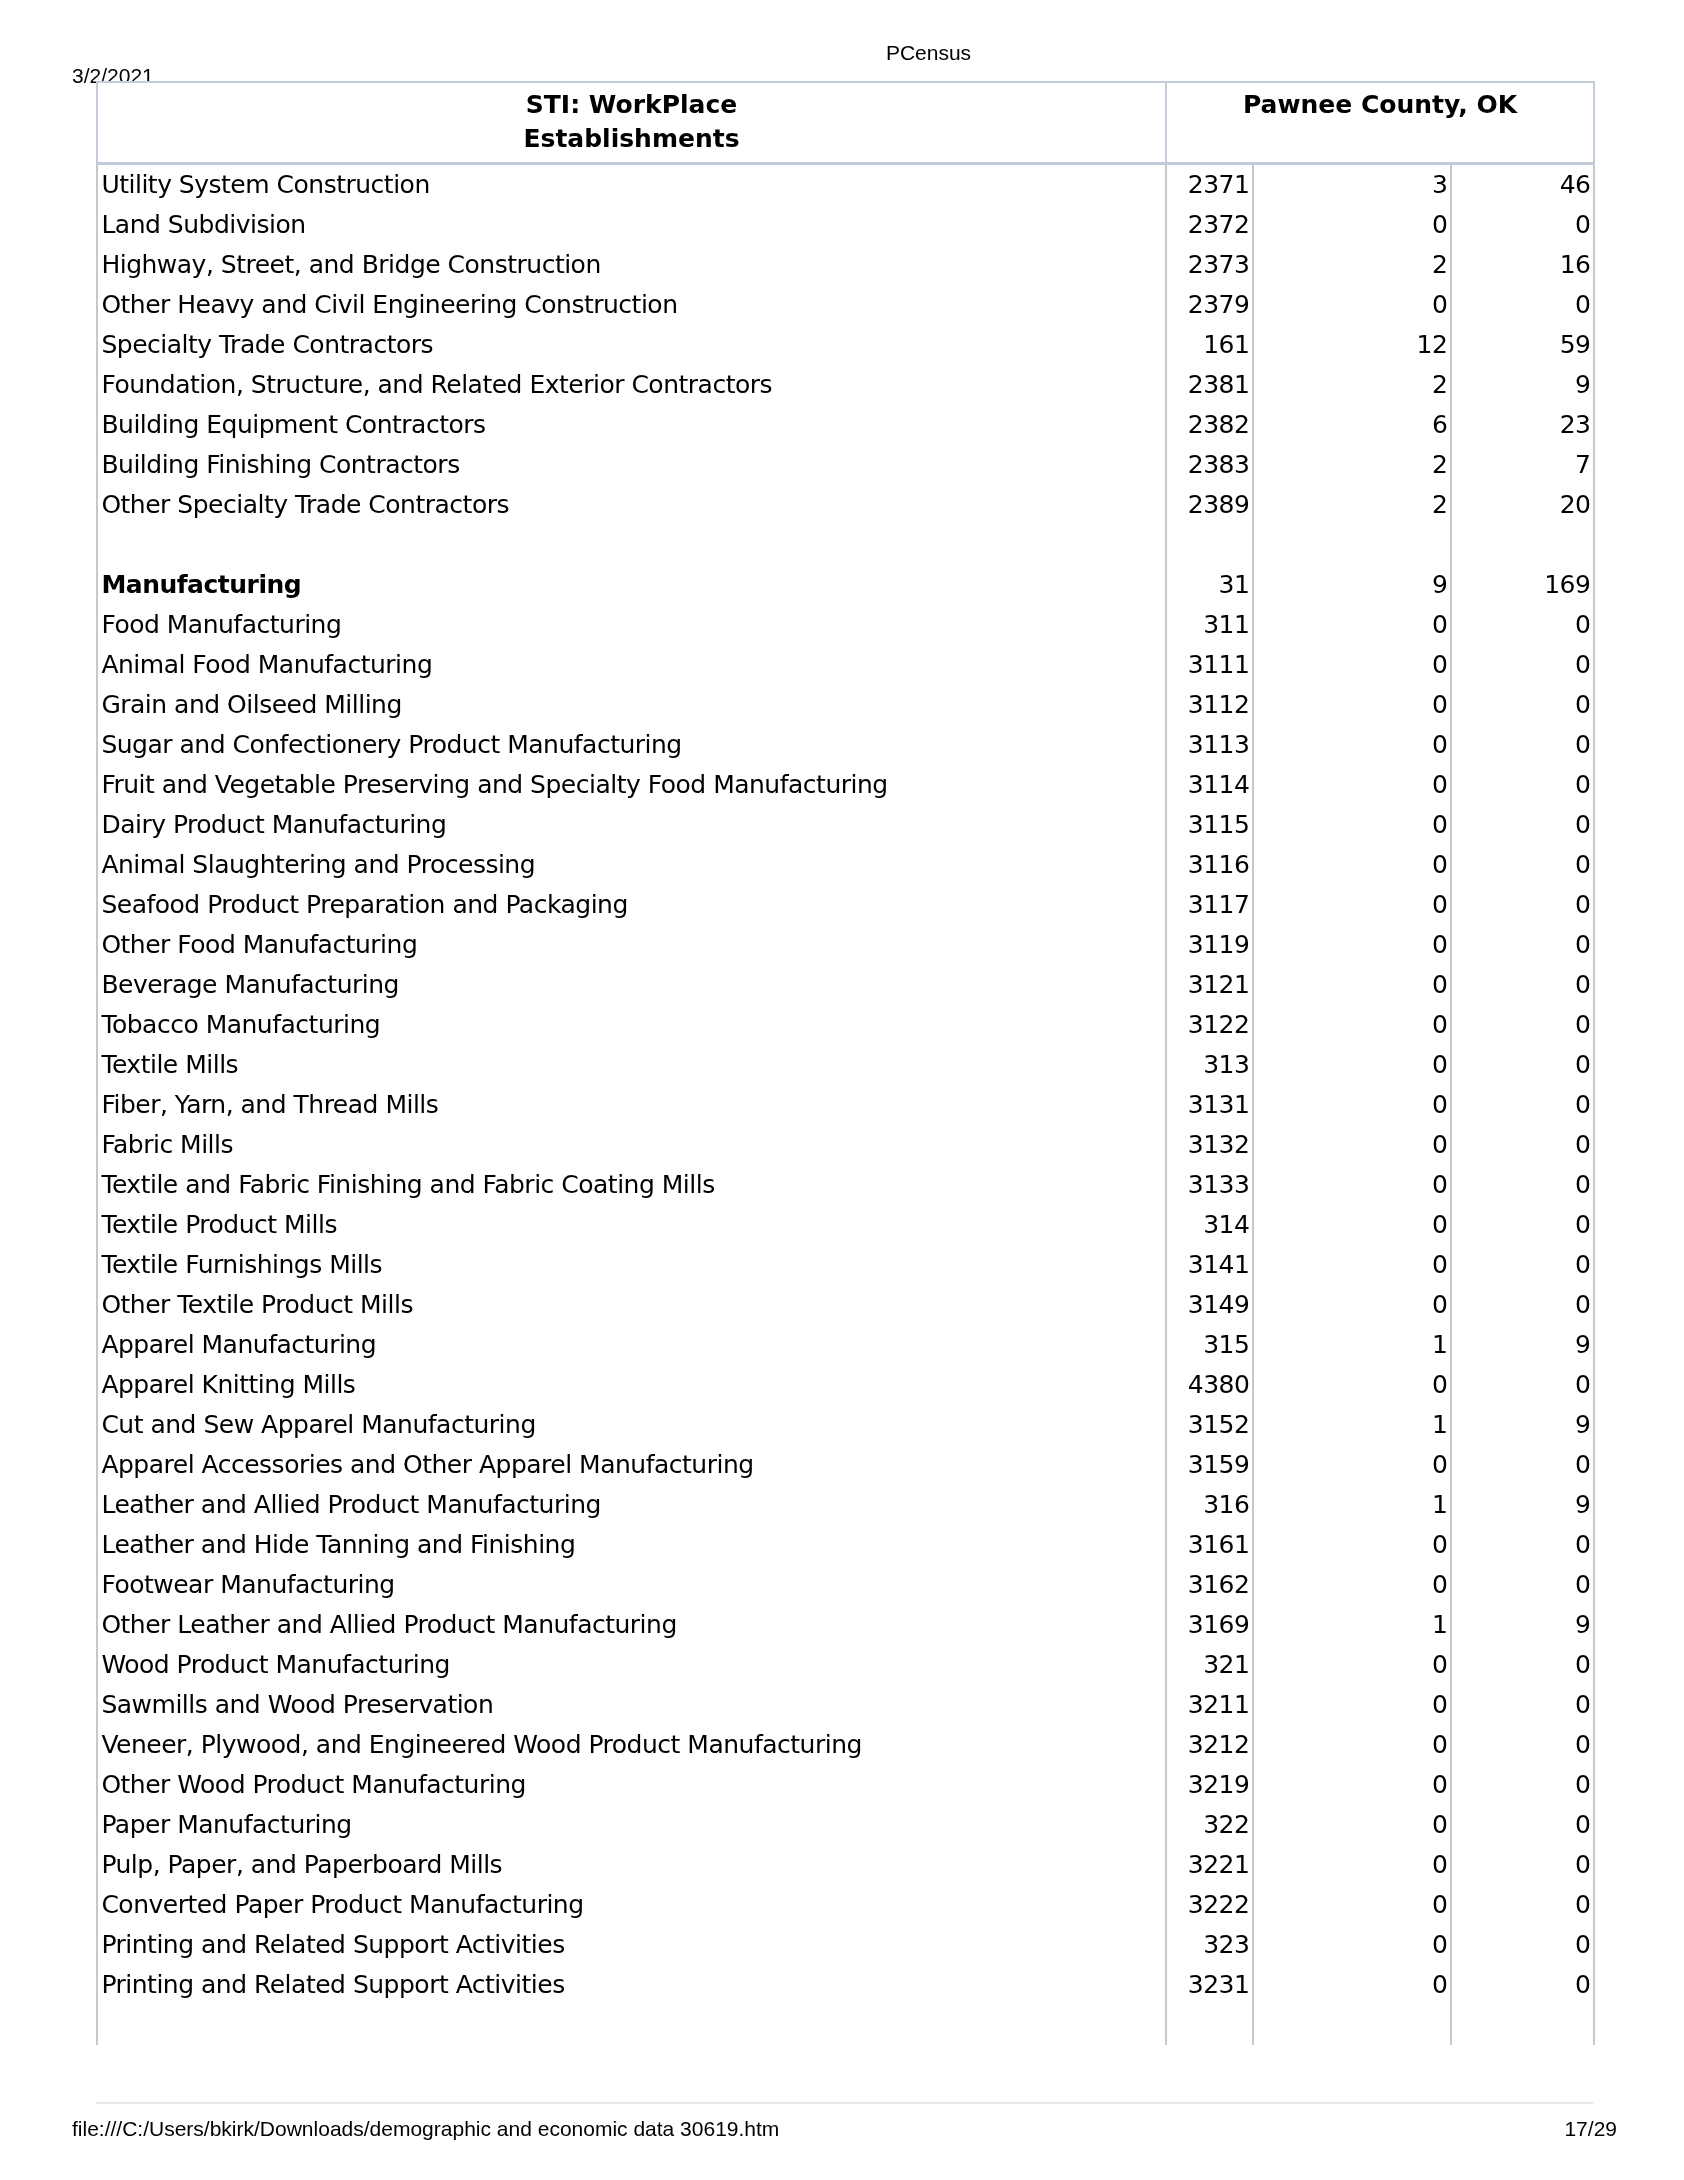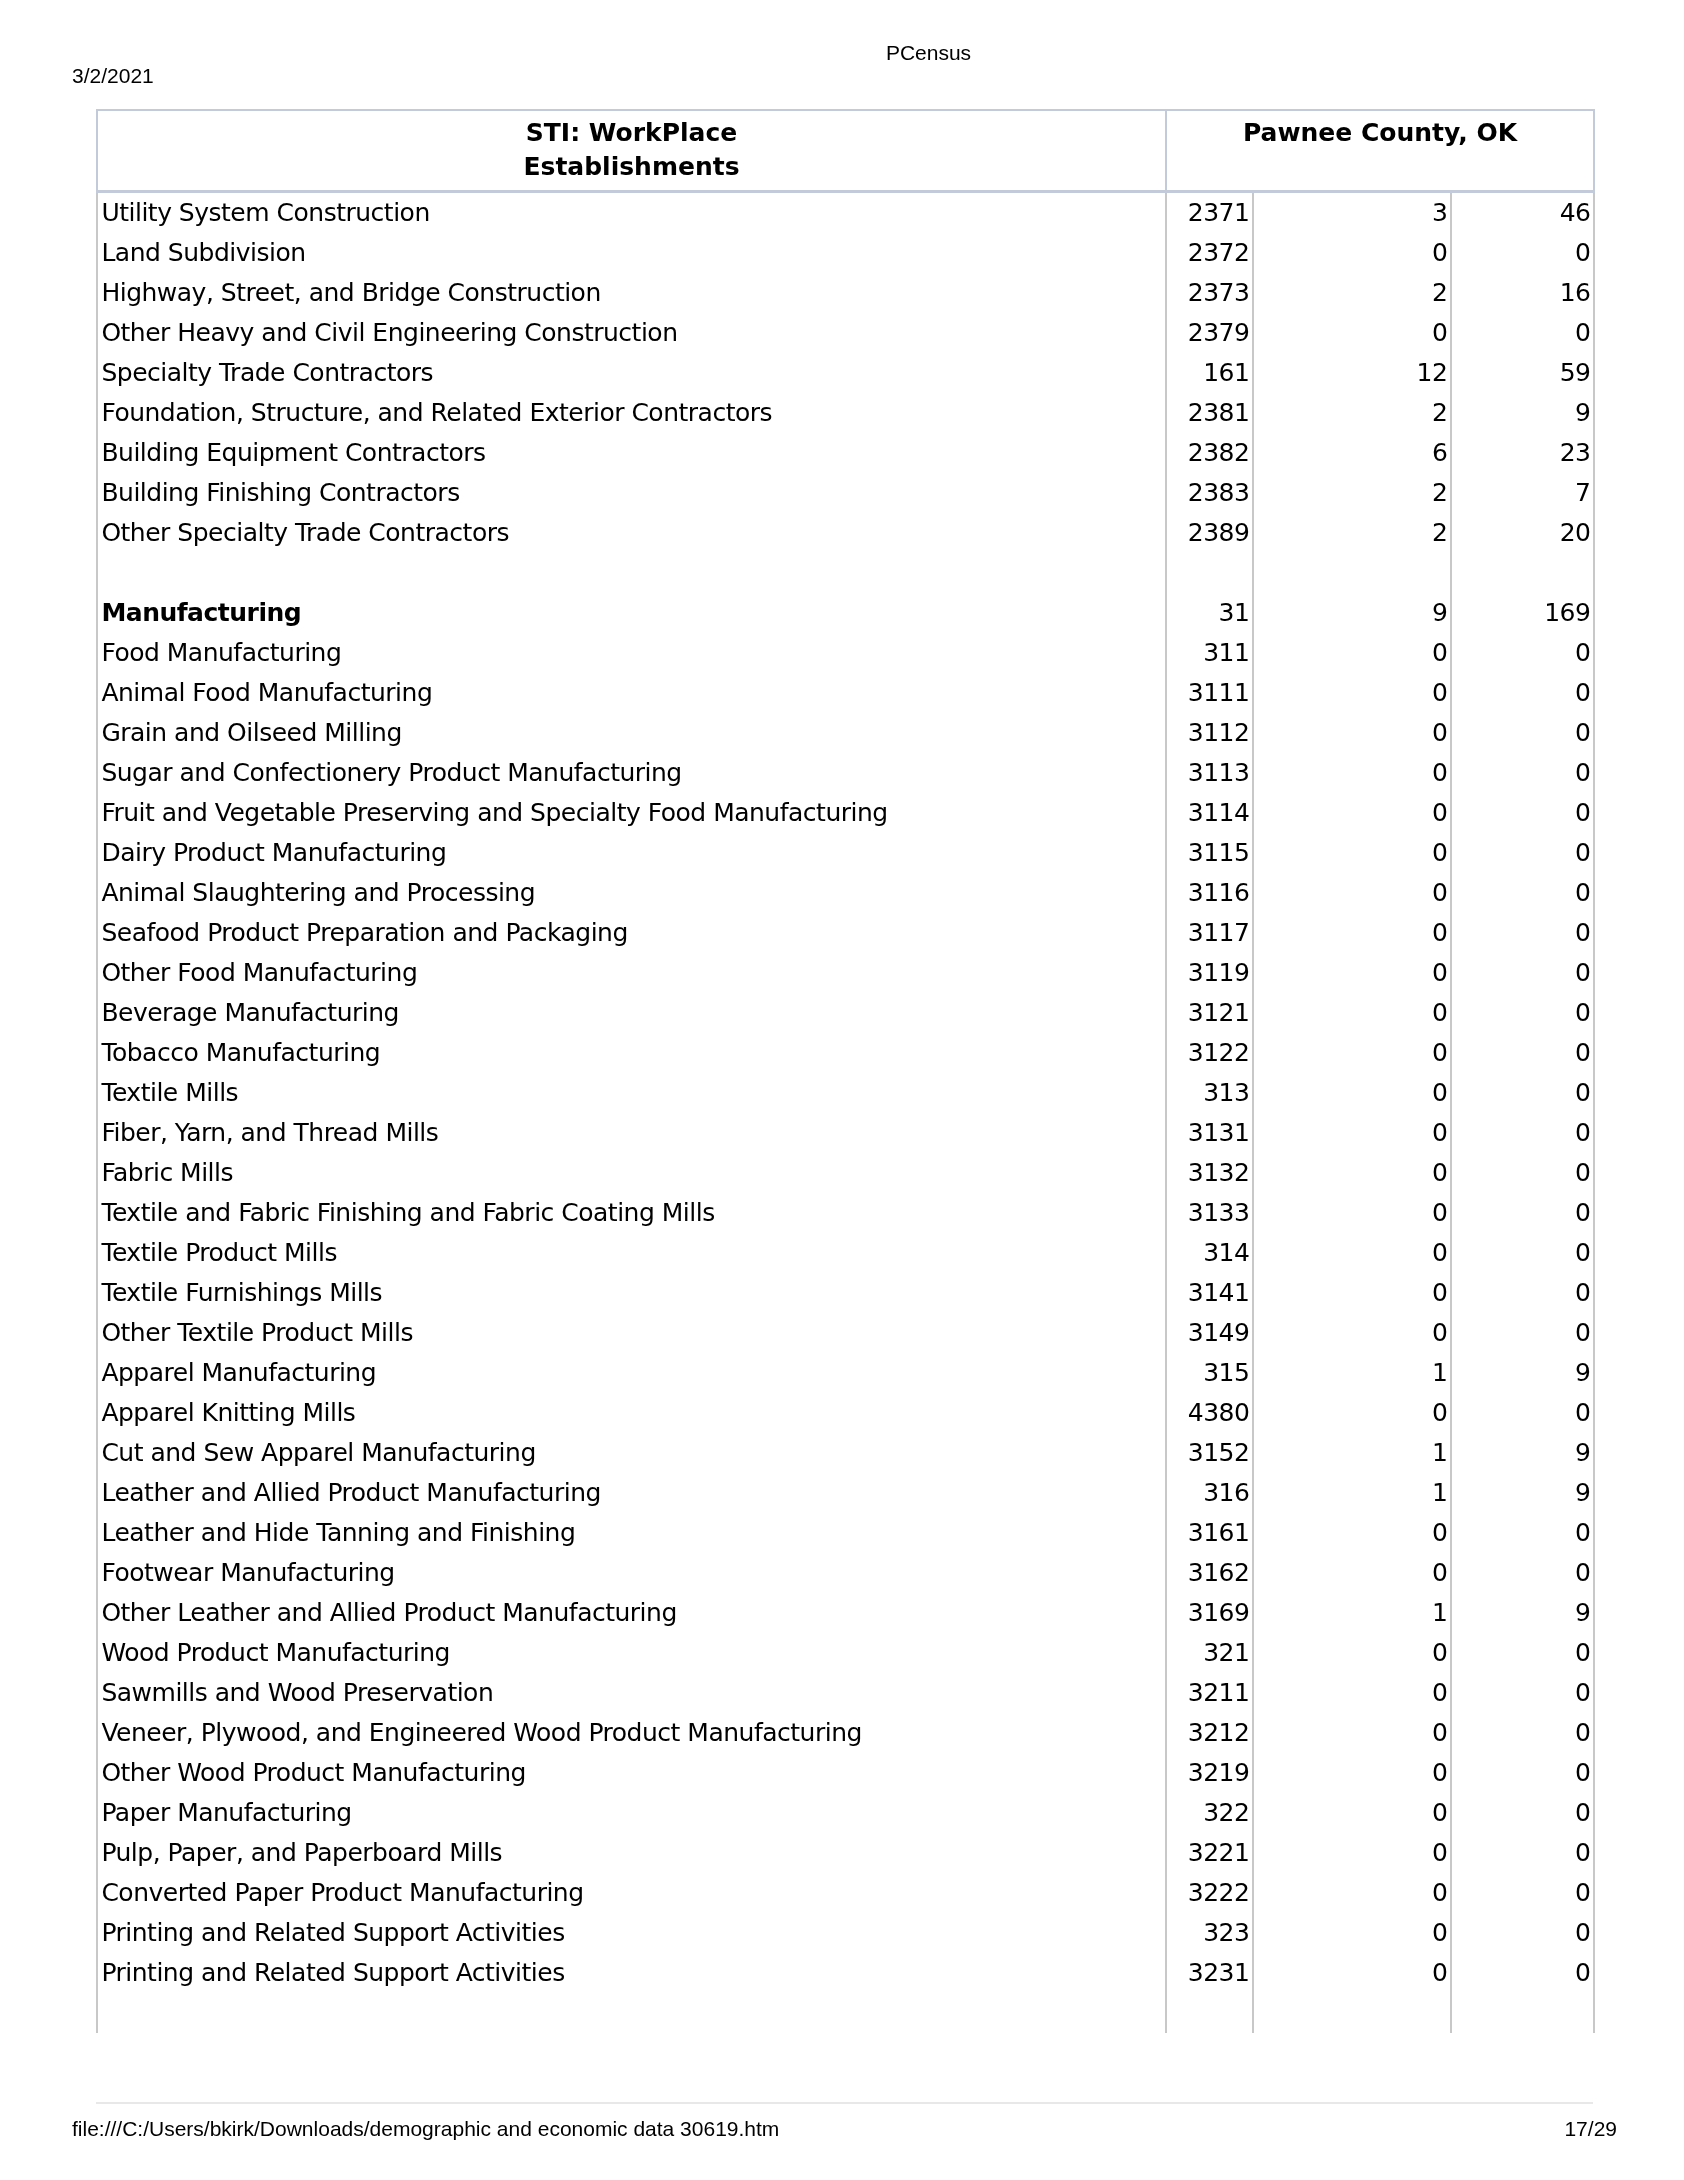--- a/index.html
+++ b/index.html
@@ -2,21 +2,21 @@
 <html style="font-size:13.6px"><head>
 <meta charset="utf-8">
 <style>
   html, body { margin:0; padding:0; background:#ffffff; }
   body { width:1685px; height:2181px; position:relative; overflow:hidden; font-family:"DejaVu Sans", sans-serif; color:#000; }
   .hdr-date { position:absolute; left:72px; top:41px; font-family:"Liberation Sans", sans-serif; font-size:21px;margin-top:23px; }
   .hdr-title { position:absolute; left:0; width:1857px; top:41px; text-align:center; font-family:"Liberation Sans", sans-serif; font-size:21px; }
   .footer-url { position:absolute; left:72px; top:2117px; font-family:"Liberation Sans", sans-serif; font-size:21px; }
   .footer-page { position:absolute; right:68px; top:2117px; font-family:"Liberation Sans", sans-serif; font-size:21px; }
   .footer-rule { position:absolute; left:96px; width:1497px; top:2102px; height:1.7px; background:#e8e8e8; }
-  table.data { position:absolute; left:96px; top:81px; width:1497px; border-collapse:collapse; table-layout:fixed; font-family:"DejaVu Sans", sans-serif;margin-top:28px; }
+  table.data { position:absolute; left:96px; top:81px; width:1497px; border-collapse:collapse; table-layout:fixed; font-family:"DejaVu Sans", sans-serif; }
   table.data col.c-label { width:1069px; }
   table.data col.c-code { width:87px; }
   table.data col.c-v1 { width:198px; }
   table.data col.c-v2 { width:143px; }
   th { border:2.6px solid #c3cad9; font-weight:bold; font-size:25px; height:73px; vertical-align:top; padding-top:5.1px; line-height:34px; }
   td { font-size:25px; height:40px; line-height:40px; padding:0; white-space:nowrap; overflow:hidden; letter-spacing:-0.5px; }
   td.label { padding-left:3.4px; border-left:2.6px solid #c8c8c8; }
   td.num { text-align:right; padding-right:2.6px; border-right:2.6px solid #c8c8c8; }
   td.code { border-left:2.6px solid #c8c8c8; }
   tr.bold td.label { font-weight:bold; }
@@ -232,20 +232,26 @@
         <td class="num">0</td>
         <td class="num">0</td>
       </tr>
       <tr>
         <td class="label">Cut and Sew Apparel Manufacturing</td>
         <td class="num code">3152</td>
         <td class="num">1</td>
         <td class="num">9</td>
       </tr>
       <tr>
+        <td class="label">Apparel Accessories and Other Apparel Manufacturing</td>
+        <td class="num code">3159</td>
+        <td class="num">0</td>
+        <td class="num">0</td>
+      </tr>
+      <tr>
         <td class="label">Leather and Allied Product Manufacturing</td>
         <td class="num code">316</td>
         <td class="num">1</td>
         <td class="num">9</td>
       </tr>
       <tr>
         <td class="label">Leather and Hide Tanning and Finishing</td>
         <td class="num code">3161</td>
         <td class="num">0</td>
         <td class="num">0</td>

